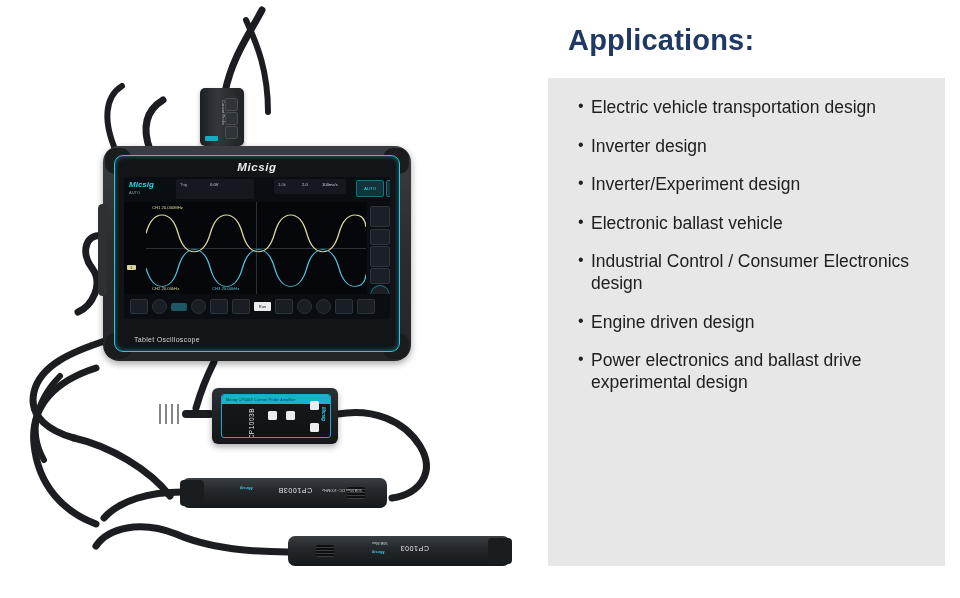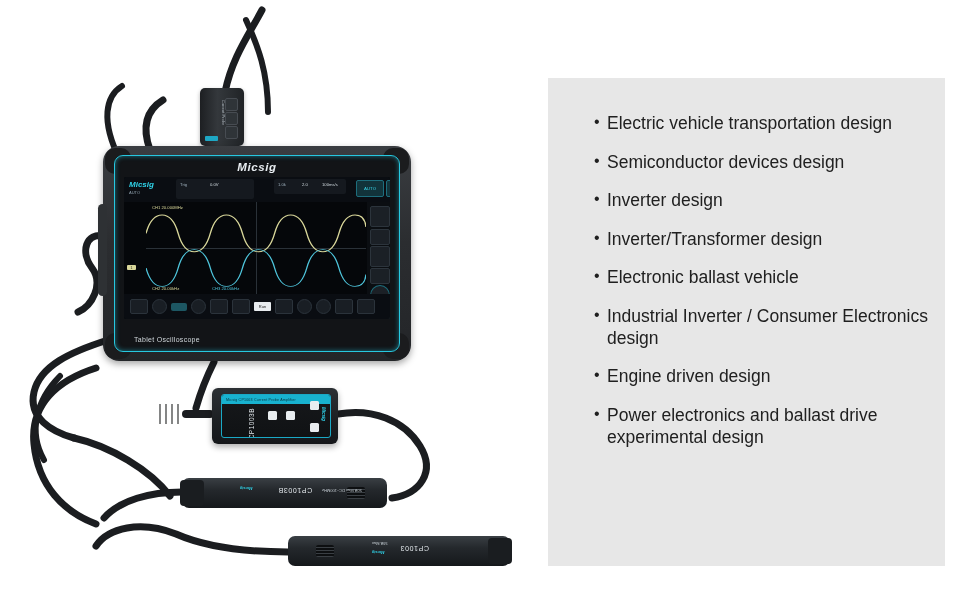--- a/index.html
+++ b/index.html
@@ -31,21 +31,21 @@
     color:#202020;
     line-height:22px;
     margin:0 0 16.5px 0;
     padding-left:13px;
   }
   .apps-list li:before{
     content:"\2022";
     position:absolute;left:0;top:-1px;
     font-size:16px;color:#202020;
   }
-  .apps-list{margin:16px;padding:0;}
+  .apps-list{margin:0;padding:0;}
 
   
   .photo{position:absolute;left:0;top:0;width:548px;height:598px;background:#fff;}
   .photo svg{display:block;}
 
   
   .tablet{
     position:absolute;left:103px;top:146px;width:308px;height:215px;
     background:linear-gradient(180deg,#3a3d41 0%,#2b2d30 45%,#232528 100%);
     border-radius:16px;
@@ -323,27 +323,27 @@
       <div class="pbody"></div>
       <div class="pjaw" style="right:-2px;top:2px;"></div>
       <div class="pvent" style="left:28px;top:9px;"></div>
       <div class="pmodel" style="left:112px;top:9px;">CP1003</div>
       <div class="ptag" style="left:84px;top:14px;">Micsig</div>
       <div class="ptag" style="left:84px;top:5px;color:#c6ced4;font-style:normal;font-weight:normal;">50A Max</div>
     </div>
 
   </div>
 
+  <div class="apps-title">Applications:</div>
 
   <div class="apps-panel"></div>
 
   <ul class="apps-list">
     <li>Electric vehicle transportation design</li>
-    <li>Semiconductor devices design</li>
     <li>Inverter design</li>
-    <li>Inverter/Transformer design</li>
+    <li>Inverter/Experiment design</li>
     <li>Electronic ballast vehicle</li>
-    <li>Industrial Inverter / Consumer Electronics design</li>
+    <li>Industrial Control / Consumer Electronics design</li>
     <li>Engine driven design</li>
     <li>Power electronics and ballast drive experimental design</li>
   </ul>
 
 </div>
 
 </body></html>

